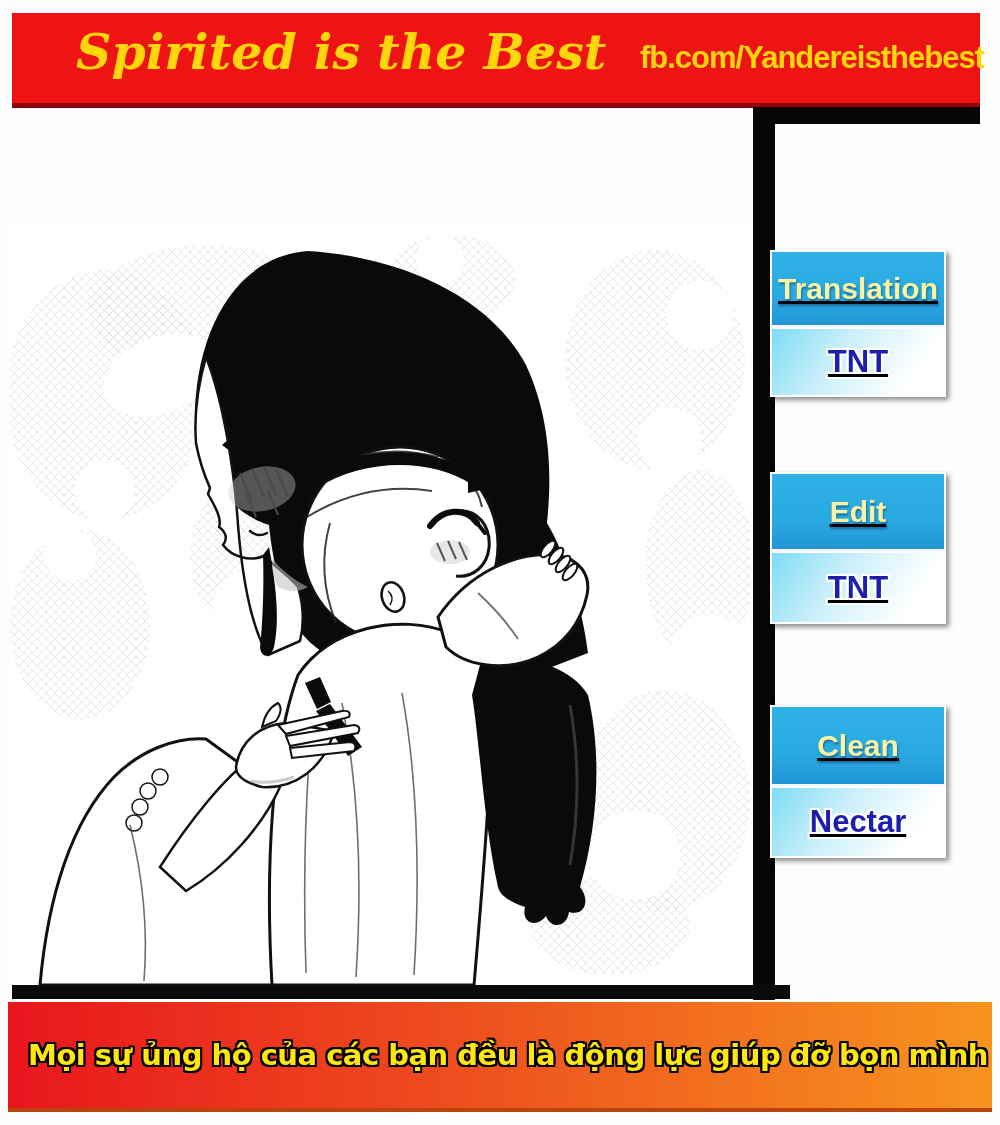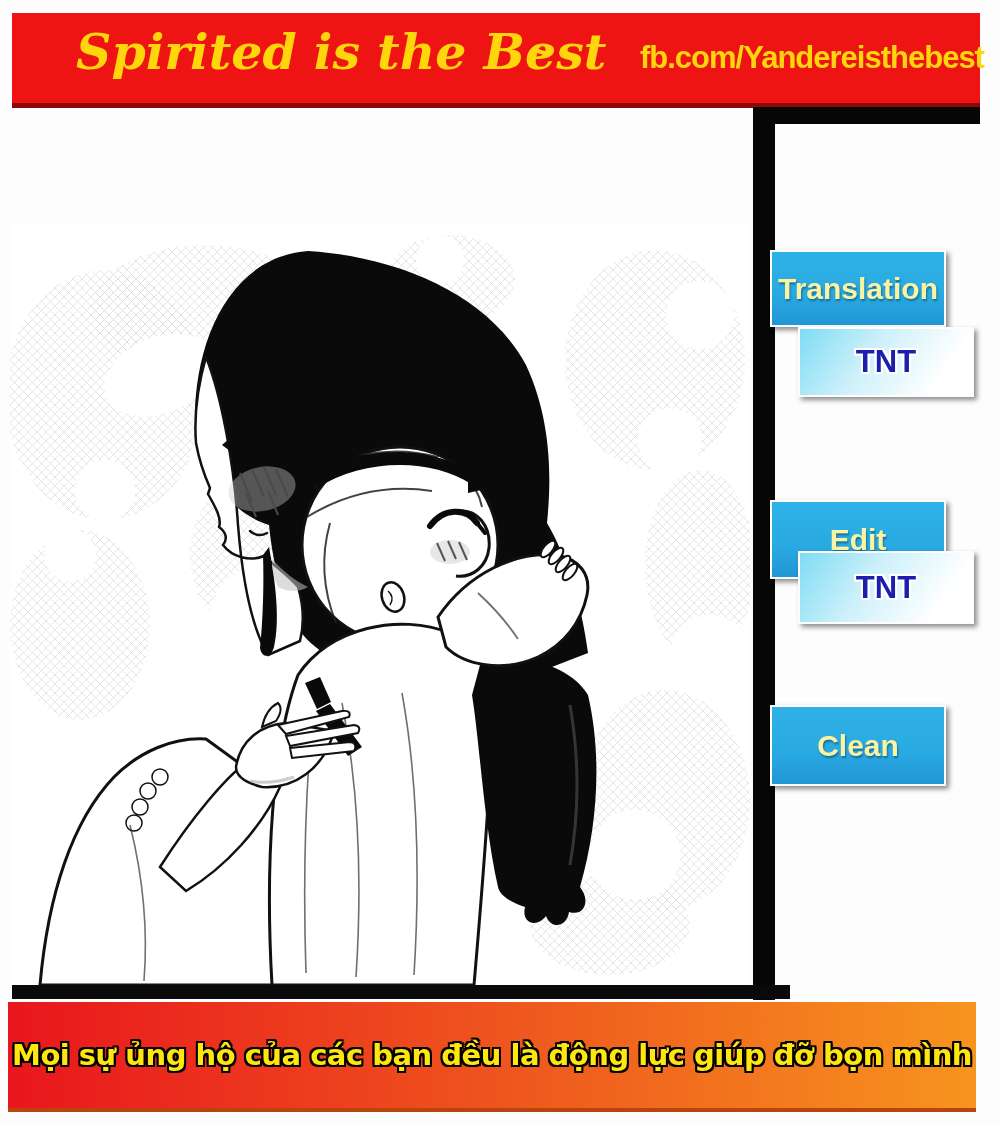--- a/index.html
+++ b/index.html
@@ -29,37 +29,37 @@
   .shadow-cap{position:absolute;left:753px;top:107px;width:227px;height:17px;background:#060606;}
   .shadow-bar{position:absolute;left:753px;top:107px;width:22px;height:893px;background:#060606;}
   .black-strip{position:absolute;left:12px;top:985px;width:778px;height:14px;background:#0a0a0a;}
 
   
   .manga-panel{position:absolute;left:10px;top:225px;width:740px;height:760px;}
 
   
   .credit-header,.credit-value{position:absolute;left:770px;width:176px;
         display:flex;align-items:center;justify-content:center;border:2px solid #fdfdfd;
-        box-sizing:border-box;box-shadow:3px 3px 5px rgba(0,0,0,.45);}
+        box-sizing:border-box;box-shadow:3px 3px 5px rgba(0,0,0,.45);text-decoration:underline;}
   .credit-header{background:linear-gradient(180deg,#2fb2e8 0%,#29a9e1 60%,#2196d6 100%);}
-  .credit-value{background:linear-gradient(125deg,#7edcf4 0%,#cdf0fa 40%,#ffffff 80%);margin-left:28px;}
+  .credit-value{background:linear-gradient(125deg,#7edcf4 0%,#cdf0fa 40%,#ffffff 80%);}
   .cb1h{top:250px;height:77px;} .cb1v{top:327px;height:70px;}
-  .cb2h{top:500px;height:79px;} .cb2v{top:551px;height:73px;}
+  .cb2h{top:472px;height:79px;} .cb2v{top:551px;height:73px;}
   .cb3h{top:705px;height:81px;text-align:right;} .cb3v{top:786px;height:72px;}
   .credit-role{font-size:30px;font-weight:bold;color:#f9f3a2;
                text-shadow:1px 2px 2px rgba(0,40,70,.45);}
   .credit-name{font-size:31px;font-weight:bold;color:#1e1eae;
                text-shadow:2px 0 0 #fff,-2px 0 0 #fff,0 2px 0 #fff,0 -2px 0 #fff,
                            2px 2px 0 #fff,-2px -2px 0 #fff,2px -2px 0 #fff,-2px 2px 0 #fff;}
 
   
   .footer-banner{position:absolute;left:8px;top:1002px;width:968px;height:106px;
                  background:linear-gradient(90deg,#e9161d 0%,#ef5a1e 55%,#f7941e 100%);
                  border-bottom:4px solid #b8440e;
-                 display:flex;flex-direction:column;align-items:center;justify-content:center;gap:3px;}
+                 display:flex;flex-direction:column;align-items:center;justify-content:center;gap:3px;padding-left:16px;}
   .footer-line{font-family:"DejaVu Sans",sans-serif;font-weight:bold;color:#ffe60e;
                letter-spacing:-0.5px;white-space:nowrap;
                text-shadow:2px 0 0 #000,-2px 0 0 #000,0 2px 0 #000,0 -2px 0 #000,
                            2px 2px 0 #000,-2px -2px 0 #000,2px -2px 0 #000,-2px 2px 0 #000;}
   .footer-line1{font-size:29px;}
   .footer-line2{font-size:28px;}
 </style>
 </head>
 <body>
 
@@ -233,18 +233,21 @@
   <div class="credit-header cb2h">
     <span class="credit-role">Edit</span>
   </div>
   <div class="credit-value cb2v">
     <span class="credit-name">TNT</span>
   </div>
 
   <div class="credit-header cb3h">
     <span class="credit-role">Clean</span>
   </div>
+  <div class="credit-value cb3v">
+    <span class="credit-name">Nectar</span>
+  </div>
 
   <div class="footer-banner">
     <span class="footer-line footer-line1">Mọi sự ủng hộ của các bạn đều là động lực giúp đỡ bọn mình</span>
   </div>
 
 </div>
 
 </body></html>

